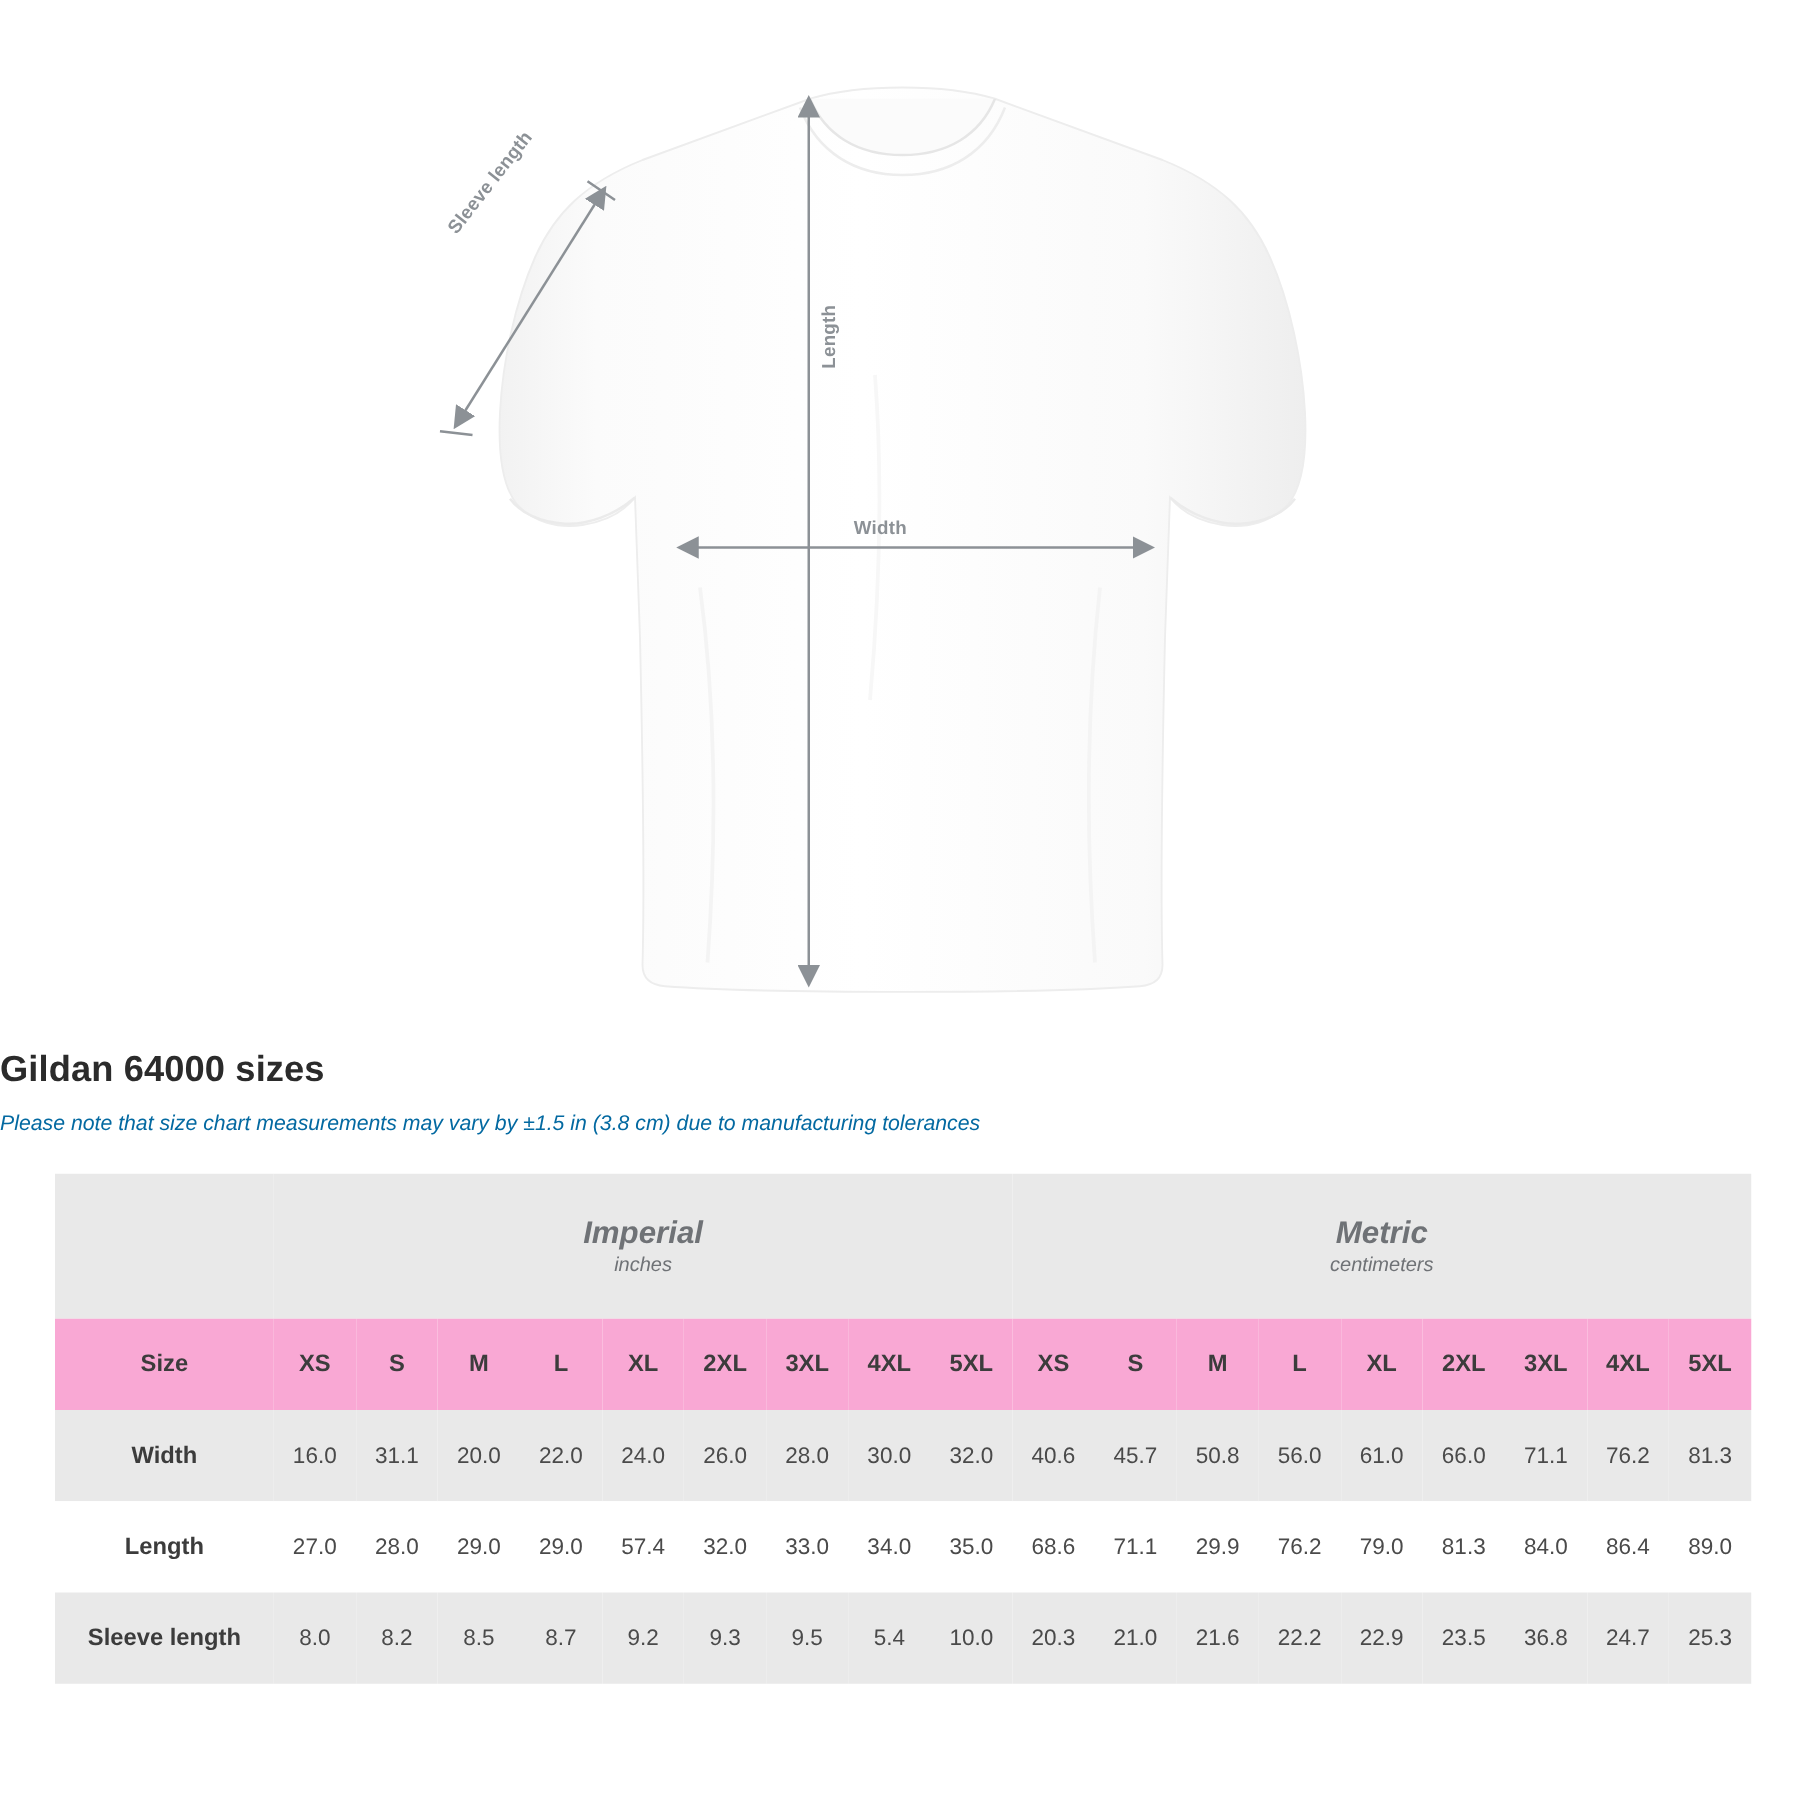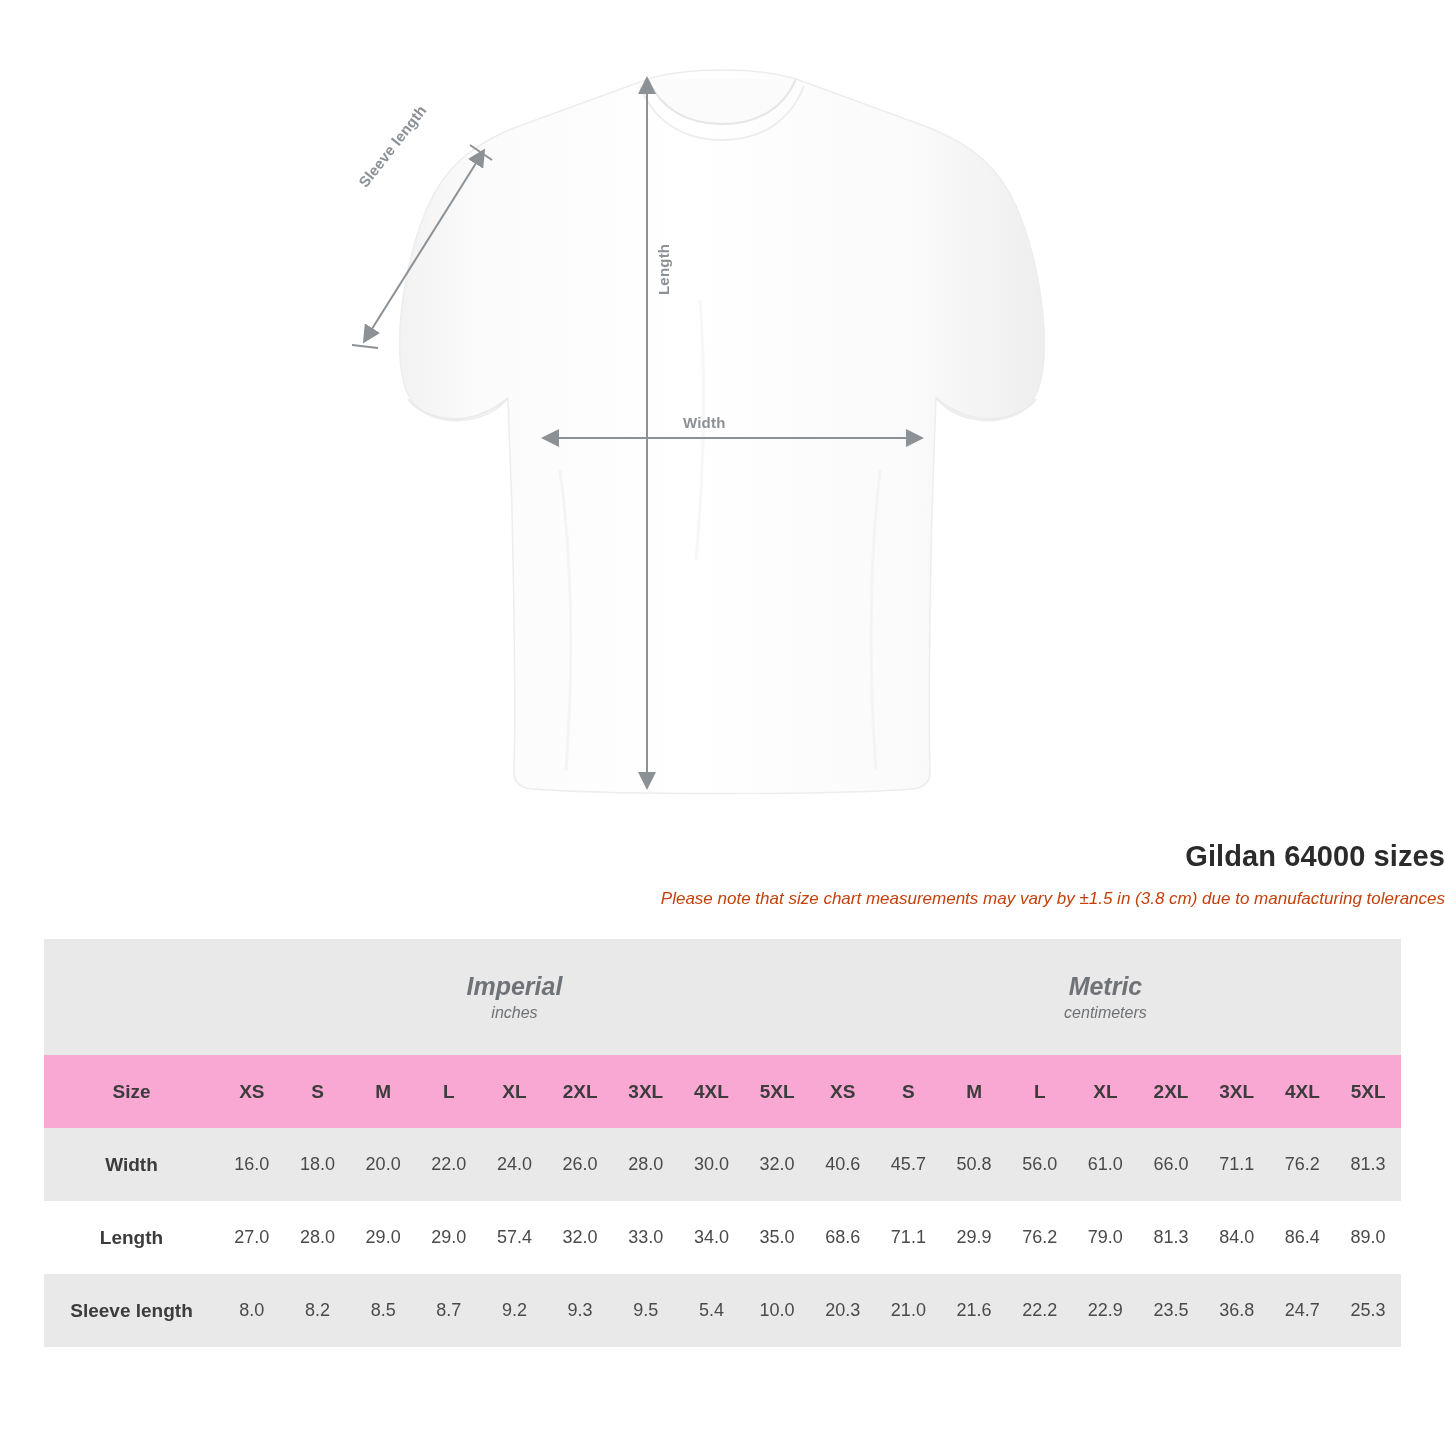--- a/index.html
+++ b/index.html
@@ -46,34 +46,34 @@
     transform: rotate(-90deg);
     transform-origin: left top;
   }
   .label-width {
     left: 683px;
     top: 414px;
   }
 
   
   .title-block {
-    text-align: right;
+    text-align: left;
     margin-top: 10px;
   }
   .chart-title {
     font-size: 29px;
     font-weight: bold;
     color: #2b2b2b;
     margin: 0;
     letter-spacing: 0.1px;
   }
   .chart-note {
     font-size: 17px;
     font-style: italic;
-    color: #c2410c;
+    color: #0369a1;
     margin-top: 16px;
   }
 
   
   .table-wrap {
     margin: 30px 44px 0 44px;
     width: 1357px;
   }
   table.size-table {
     border-collapse: collapse;
@@ -253,21 +253,21 @@
         <td>XL</td>
         <td>2XL</td>
         <td>3XL</td>
         <td>4XL</td>
         <td>5XL</td>
       </tr>
 
       <tr class="data-row shaded">
         <td class="rowlabel">Width</td>
         <td>16.0</td>
-        <td>18.0</td>
+        <td>31.1</td>
         <td>20.0</td>
         <td>22.0</td>
         <td>24.0</td>
         <td>26.0</td>
         <td>28.0</td>
         <td>30.0</td>
         <td>32.0</td>
         <td>40.6</td>
         <td>45.7</td>
         <td>50.8</td>

